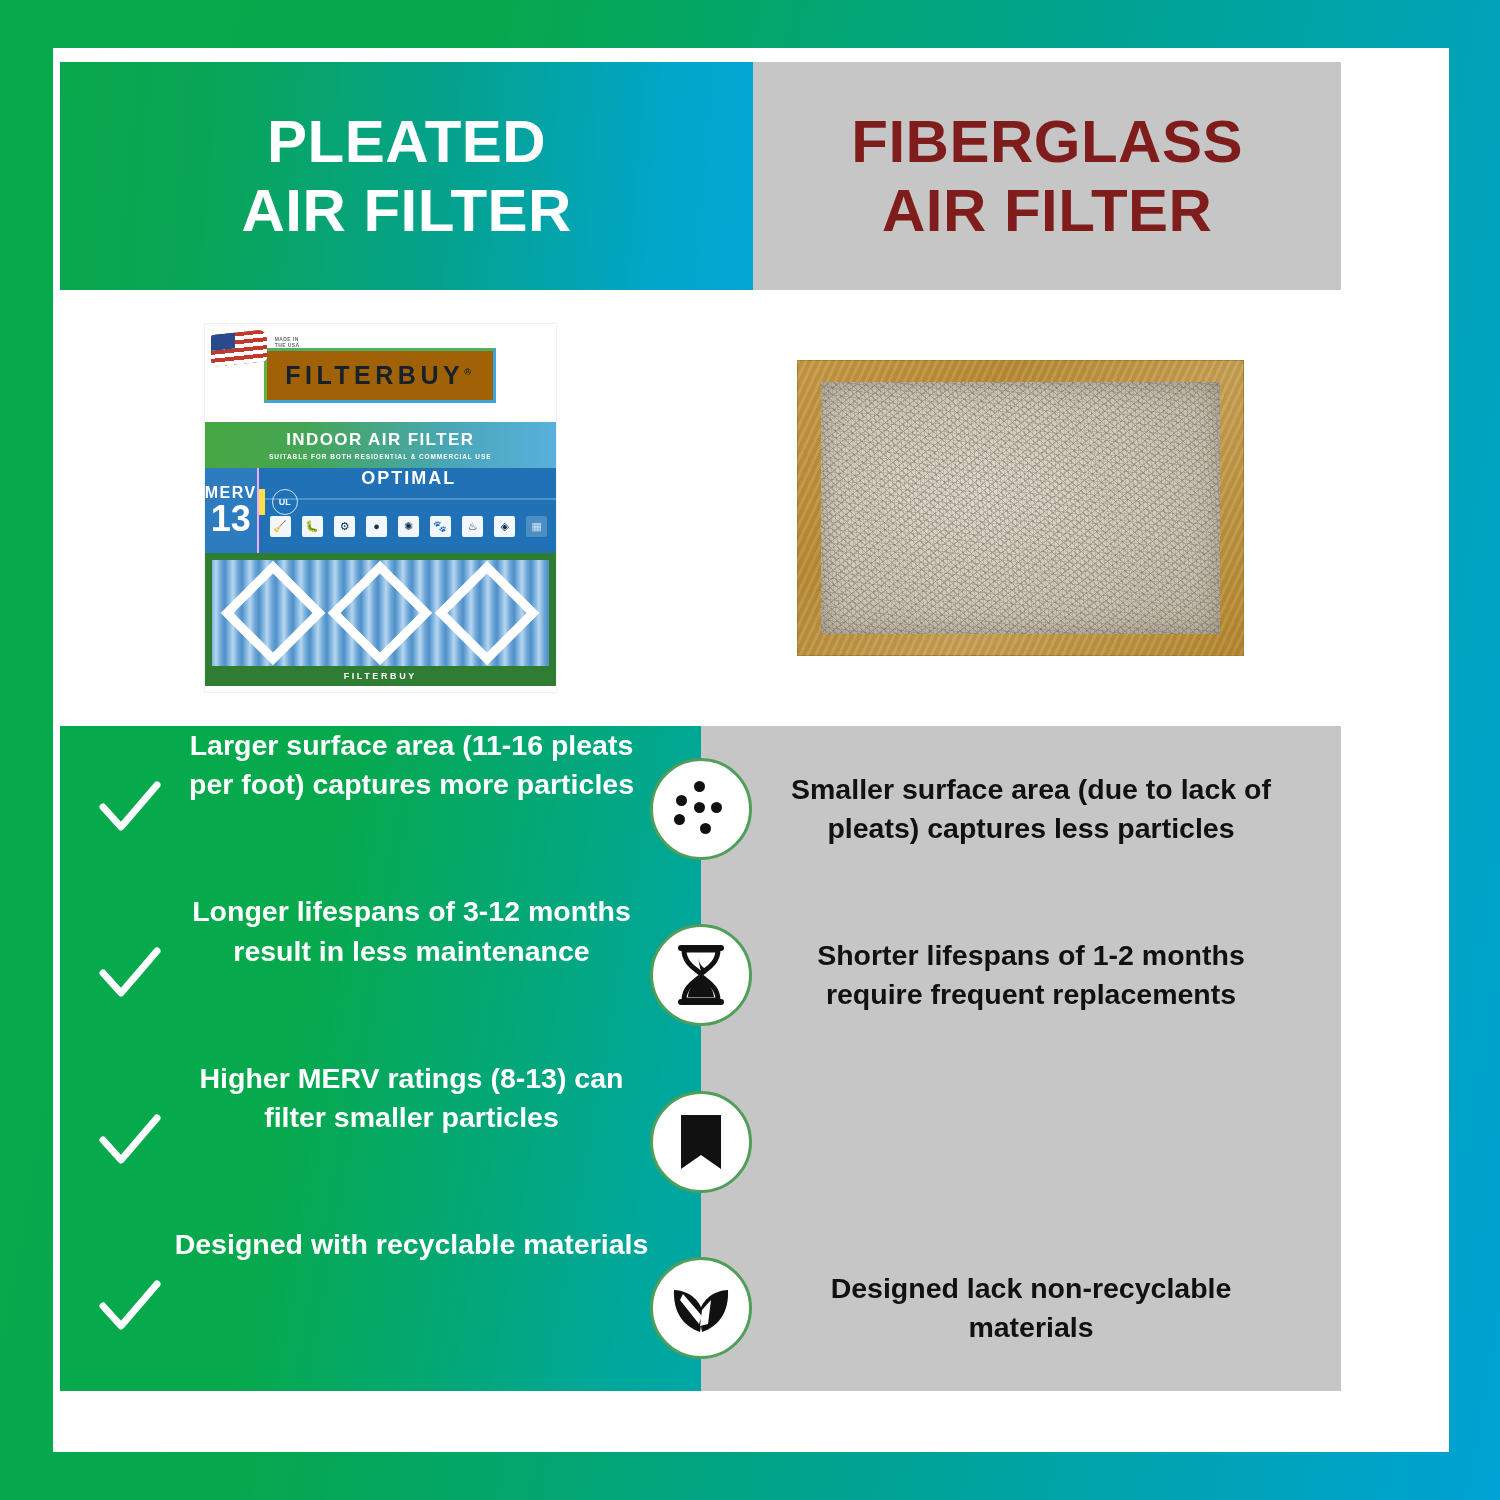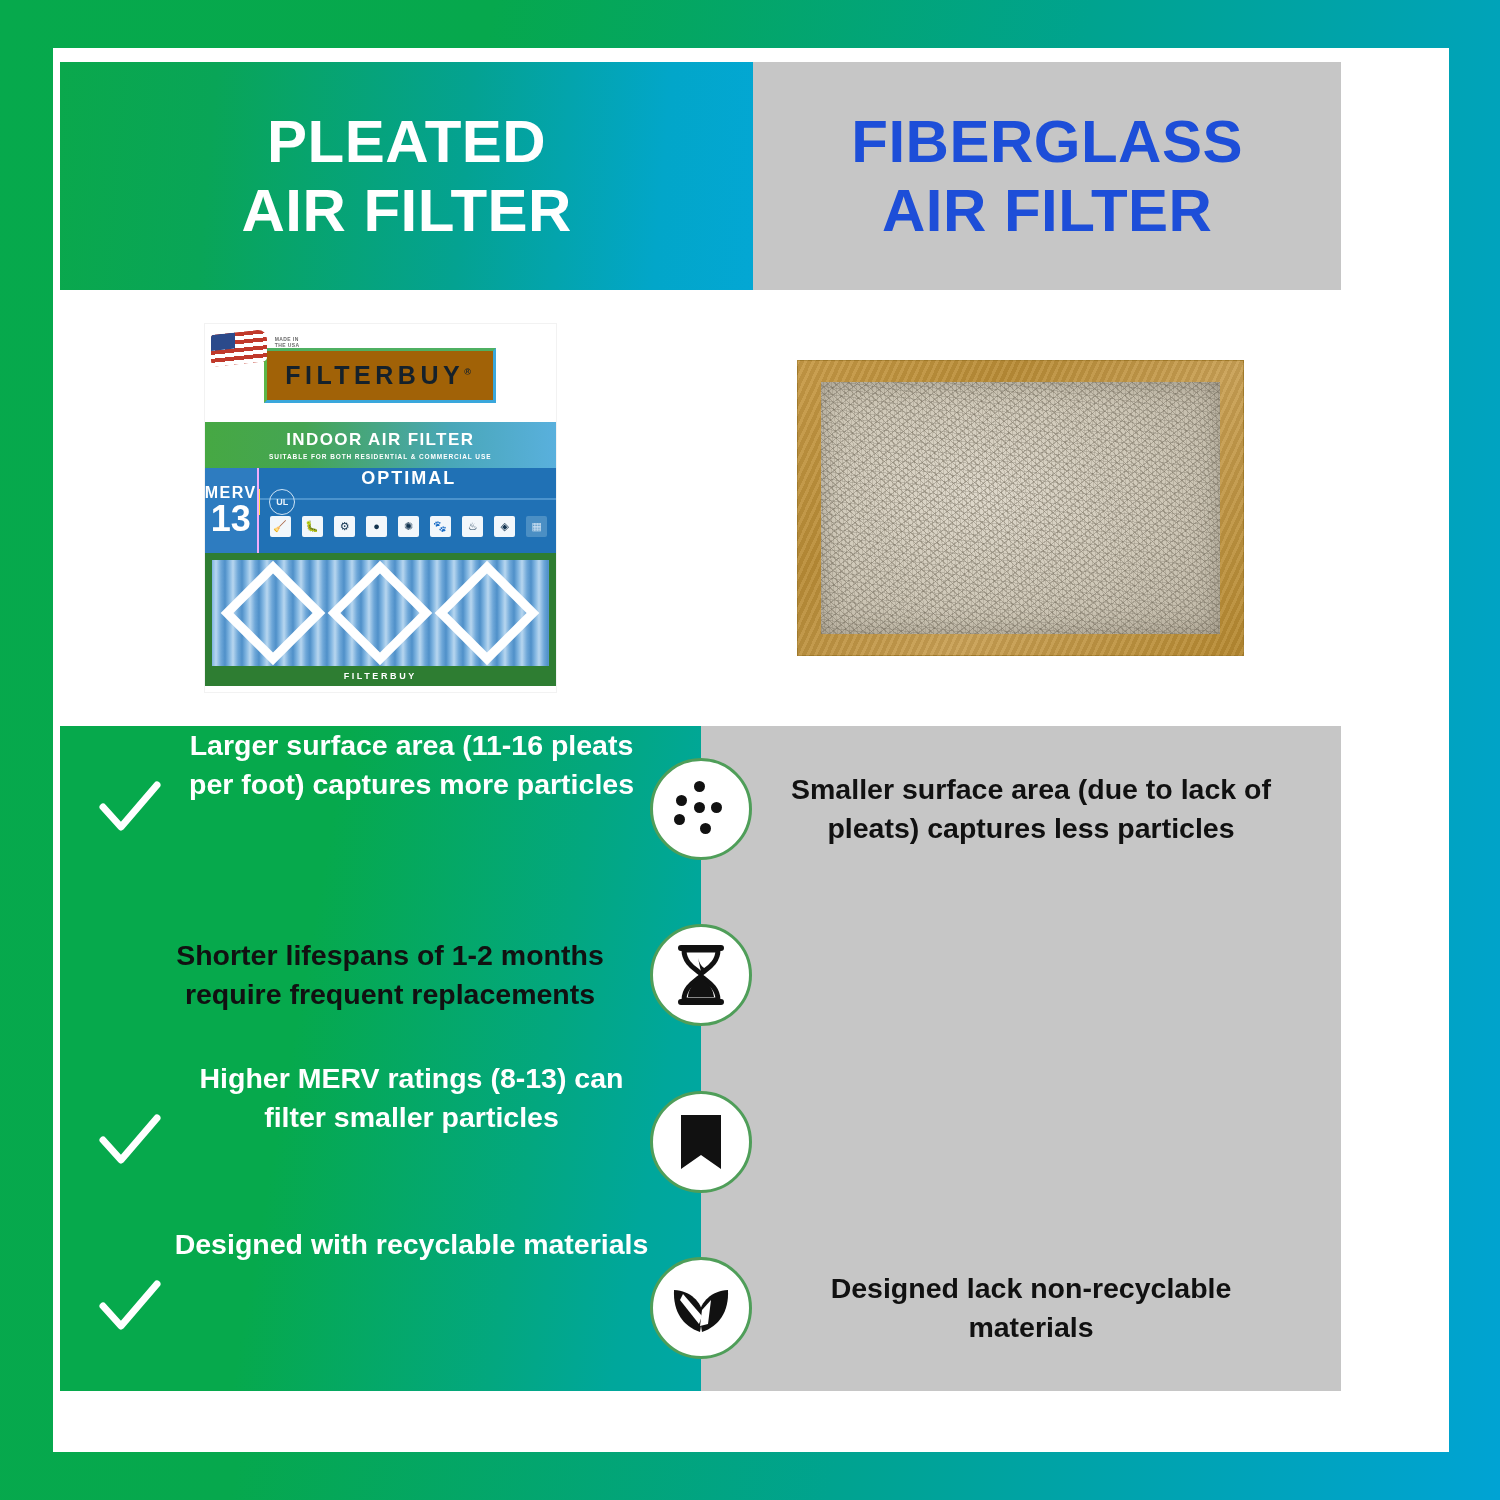--- a/index.html
+++ b/index.html
@@ -39,21 +39,21 @@
   }
   .header-title {
     text-align: center;
     font-weight: 800;
     font-size: 60px;
     line-height: 1.15;
     letter-spacing: 0.5px;
     text-transform: uppercase;
   }
   .header-title.light { color: #ffffff; }
-  .header-title.dark  { color: #1d4ed8; }
+  .header-title.dark  { color: #7f1d1d; }
   .header-title .l2 { display: block; }
 
   
   .products {
     position: absolute;
     left: 60px; top: 290px;
     width: 1281px; height: 435px;
     display: flex;
   }
   .product-cell { width: 50%; height: 100%; position: relative; display: flex; align-items: center; justify-content: center; }
@@ -123,21 +123,21 @@
   .pb-merv-label { font-size: 16px; font-weight: 800; letter-spacing: 1.5px; }
   .pb-merv-value { font-size: 36px; font-weight: 800; line-height: .95; }
   .pb-blue-right { flex: 1; display: flex; flex-direction: column; }
   .pb-optimal-row { height: 32px; display: flex; border-bottom: 2px solid #4b93cd; flex-direction: column; }
   .pb-optimal {
     flex: 1; display: flex; align-items: center; justify-content: center;
     color: #ffffff; font-size: 18px; font-weight: 800; letter-spacing: 2px;
   }
   .pb-ul {
     width: 46px; display: flex; align-items: center; justify-content: center;
-    border-left: 1px solid #fde047;
+    border-left: 6px solid #fde047;
   }
   .pb-ul-mark {
     width: 26px; height: 26px; border-radius: 50%;
     border: 1.5px solid #cfe4f5; color: #e8f2fb;
     display: flex; align-items: center; justify-content: center;
     font-size: 9px; font-weight: 800;
   }
   .pb-icons { flex: 1; display: flex; align-items: center; justify-content: center; gap: 4px; padding: 0 8px; }
   .pb-icon { display: flex; flex-direction: column; align-items: center; width: 28px; }
   .pb-icon-sq {
@@ -386,20 +386,28 @@
             <i style="left:3px;top:14px;"></i>
             <i style="left:38px;top:21px;"></i>
             <i style="left:21px;top:21px;"></i>
             <i style="left:1px;top:33px;"></i>
             <i style="left:27px;top:42px;"></i>
           </div>
         </div>
       </div>
 
       <div class="row">
+        <div class="cell-left">
+          <div class="check">
+            <svg width="62" height="56" viewBox="0 0 62 56">
+                <path d="M4 26 L22 46 L58 4" fill="none" stroke="#ffffff" stroke-width="7" stroke-linecap="round" stroke-linejoin="round"></path>
+              </svg>
+          </div>
+          <div class="cell-left-text">Longer lifespans of 3-12 months result in less maintenance</div>
+        </div>
         <div class="cell-right">
           <div class="cell-right-text">Shorter lifespans of 1-2 months require frequent replacements</div>
         </div>
         <div class="badge">
           <svg width="56" height="62" viewBox="0 0 56 62">
             <path d="M8 4 H48 M8 58 H48" stroke="#111" stroke-width="6" stroke-linecap="round"></path>
             <path d="M11 6 C11 22 28 27 28 31 C28 35 11 40 11 56 L45 56 C45 40 28 35 28 31 C28 27 45 22 45 6 Z" fill="none" stroke="#111" stroke-width="5" stroke-linejoin="round"></path>
             <path d="M28 31 C28 35 16 40 15 53 L41 53 C40 40 28 35 28 31 Z" fill="#111"></path>
             <path d="M25 14 C27 22 31 24 33 25 L28 28 Z" fill="#111"></path>
           </svg>

